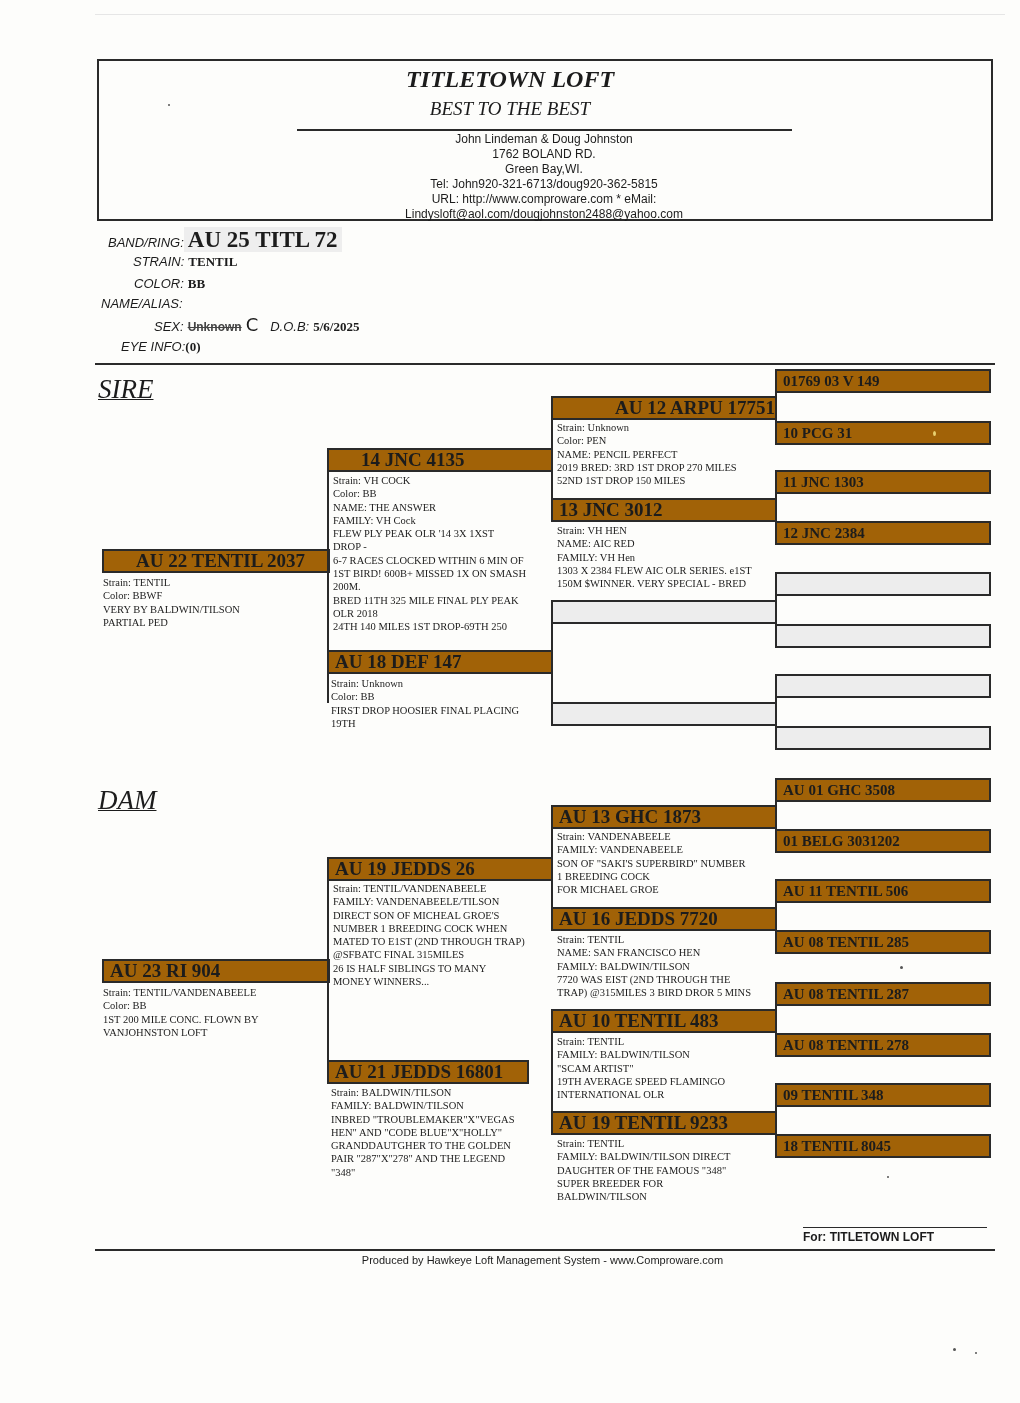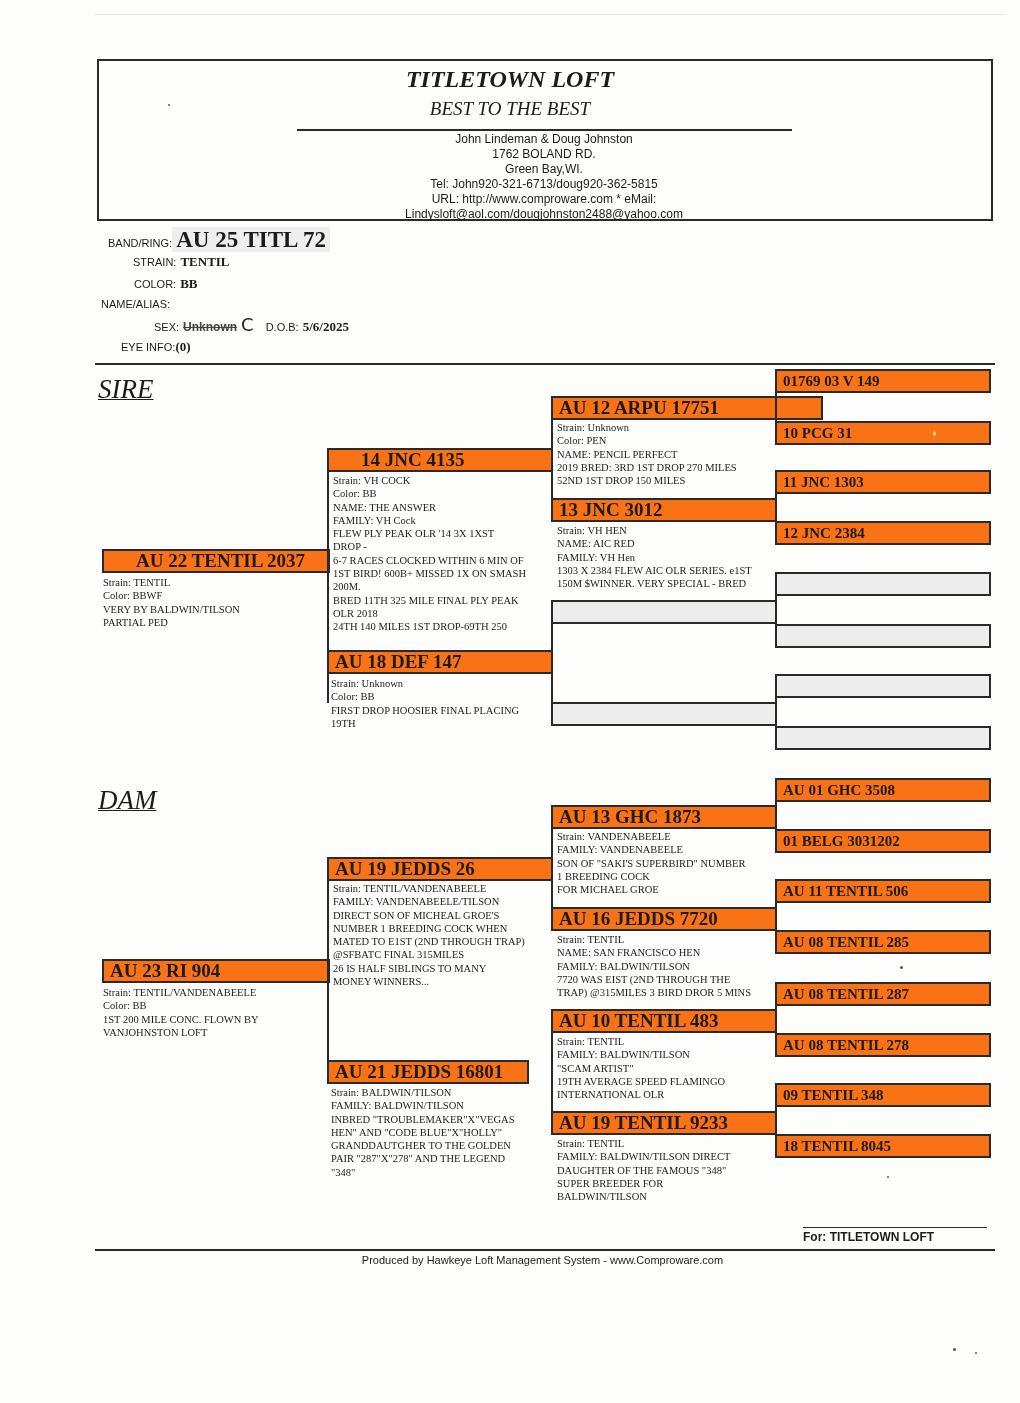--- a/index.html
+++ b/index.html
@@ -9,30 +9,30 @@
   }
   .abs { position: absolute; }
   .topline { left: 95px; top: 14px; width: 910px; height: 1px; background: #e6e6e6; }
   .header-box { left: 97px; top: 59px; width: 896px; height: 162px; border: 2px solid #2a2a2a; box-sizing: border-box; }
   .title { left: 0; width: 1020px; top: 66px; text-align: center; font-style: italic; font-weight: bold; font-size: 24px; }
   .slogan { left: 0; width: 1020px; top: 98px; text-align: center; font-style: italic; font-size: 19px; }
   .hdr-rule { left: 297px; top: 129px; width: 495px; height: 2px; background: #2a2a2a; }
   .contact { left: 0; width: 1088px; top: 132px; text-align: center; font-family: "Liberation Sans", sans-serif; font-size: 12px; line-height: 15px; }
   .contact div { white-space: nowrap; }
 
-  .info-label { font-family: "Liberation Sans", sans-serif; font-size: 11px; }
+  .info-label { font-family: "Liberation Sans", sans-serif; font-size: 13px; font-style: italic; }
   .info-val { font-family: "Liberation Serif", serif; font-weight: bold; font-size: 13px; }
   .band-val { font-family: "Liberation Serif", serif; font-weight: bold; font-size: 23px; background: #eeeeee; padding: 0 4px; }
   .strike { text-decoration: line-through; font-family: "Liberation Sans", sans-serif; font-size: 12px; color: #444; font-weight: bold; }
   .hand { font-family: "DejaVu Sans", sans-serif; font-size: 18px; }
 
   .main-rule { left: 95px; top: 363px; width: 900px; height: 2px; background: #2a2a2a; }
   .section-label { font-style: italic; font-size: 27px; text-decoration: underline; text-decoration-thickness: 1px; }
 
-  .bird-box { position: absolute; border: 2px solid #2a2a2a; box-sizing: border-box; background: #f97316; height: 24px; }
+  .bird-box { position: absolute; border: 2px solid #2a2a2a; box-sizing: border-box; background: #a16207; height: 24px; }
   .bird-box.big { font-weight: bold; font-size: 19px; line-height: 20px; padding-left: 6px; white-space: nowrap; }
   .bird-box.small { font-weight: bold; font-size: 15px; line-height: 20px; padding-left: 6px; white-space: nowrap; }
   .bird-box.empty { background: #ededed; }
   .details { position: absolute; font-size: 10.5px; line-height: 13.3px; white-space: nowrap; }
 
   .vline { position: absolute; width: 2px; background: #2a2a2a; }
 
   .footer-rule { left: 95px; top: 1249px; width: 900px; height: 2px; background: #2a2a2a; }
   .for-rule { left: 803px; top: 1227px; width: 184px; height: 1px; background: #2a2a2a; }
   .for-text { left: 803px; top: 1230px; font-family: "Liberation Sans", sans-serif; font-weight: bold; font-size: 12px; }
@@ -116,21 +116,21 @@
 <div class="details" style="left:331px; top:677px;">
   <div>Strain: Unknown</div>
   <div>Color: BB</div>
   <div>FIRST DROP HOOSIER FINAL PLACING</div>
   <div>19TH</div>
 </div>
 
 <div class="vline" style="left:551px; top:397px; height:102px;"></div>
 <div class="vline" style="left:551px; top:600px; height:102px;"></div>
 
-<div class="bird-box big" style="left:551px; top:396px; width:272px;">AU 12 ARPU 17751</div>
+<div class="bird-box big" style="left:551px; top:396px; width:226px;text-align:right;">AU 12 ARPU 17751</div>
 <div class="details" style="left:557px; top:421px;">
   <div>Strain: Unknown</div>
   <div>Color: PEN</div>
   <div>NAME: PENCIL PERFECT</div>
   <div>2019 BRED: 3RD 1ST DROP 270 MILES</div>
   <div>52ND 1ST DROP 150 MILES</div>
 </div>
 <div class="bird-box big" style="left:551px; top:498px; width:226px;">13 JNC 3012</div>
 <div class="details" style="left:557px; top:524px;">
   <div>Strain: VH HEN</div>

